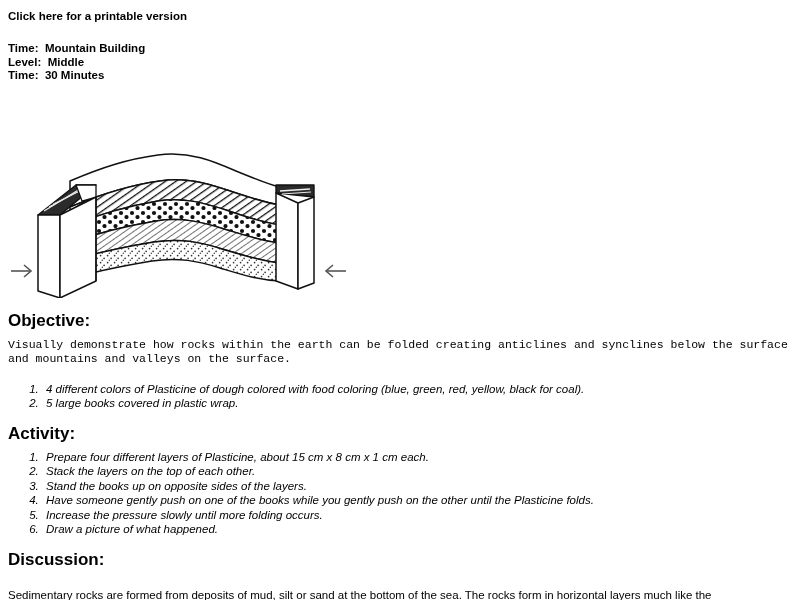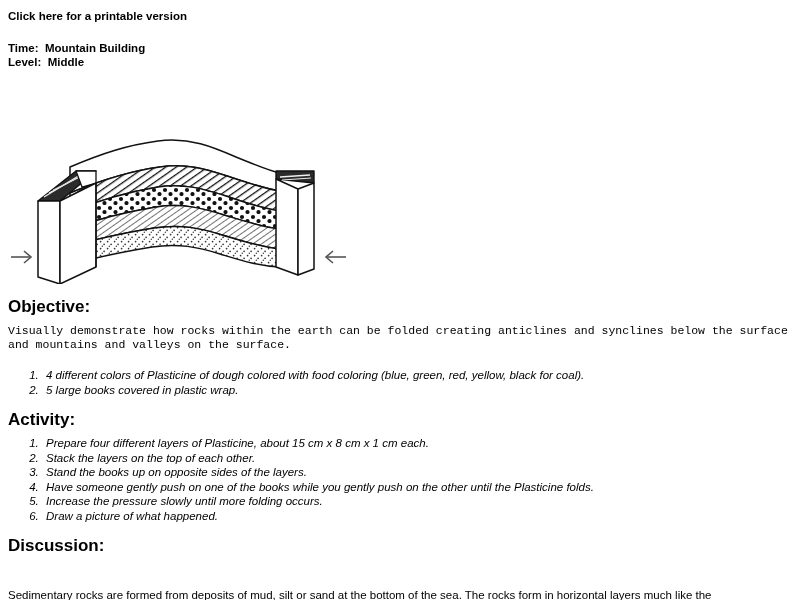--- a/index.html
+++ b/index.html
@@ -105,20 +105,24 @@
 
   <div class="meta-block">
     <div class="meta-row">
       <span class="meta-label">Time</span><span class="meta-label">:</span>&nbsp;
       <span class="meta-value">Mountain Building</span>
     </div>
     <div class="meta-row">
       <span class="meta-label">Level</span><span class="meta-label">:</span>&nbsp;
       <span class="meta-value">Middle</span>
     </div>
+    <div class="meta-row">
+      <span class="meta-label">Time</span><span class="meta-label">:</span>&nbsp;
+      <span class="meta-value">30 Minutes</span>
+    </div>
   </div>
 
   <div class="figure">
     <svg width="360" height="205" viewBox="0 0 360 205" xmlns="http://www.w3.org/2000/svg">
       <defs>
         <pattern id="denseHatch" width="6" height="6" patternUnits="userSpaceOnUse" patternTransform="rotate(55)">
           <line x1="0" y1="0" x2="0" y2="6" stroke="#111" stroke-width="2.6"></line>
         </pattern>
         <pattern id="fineHatch" width="5" height="5" patternUnits="userSpaceOnUse" patternTransform="rotate(55)">
           <line x1="0" y1="0" x2="0" y2="5" stroke="#111" stroke-width="1.2"></line>

